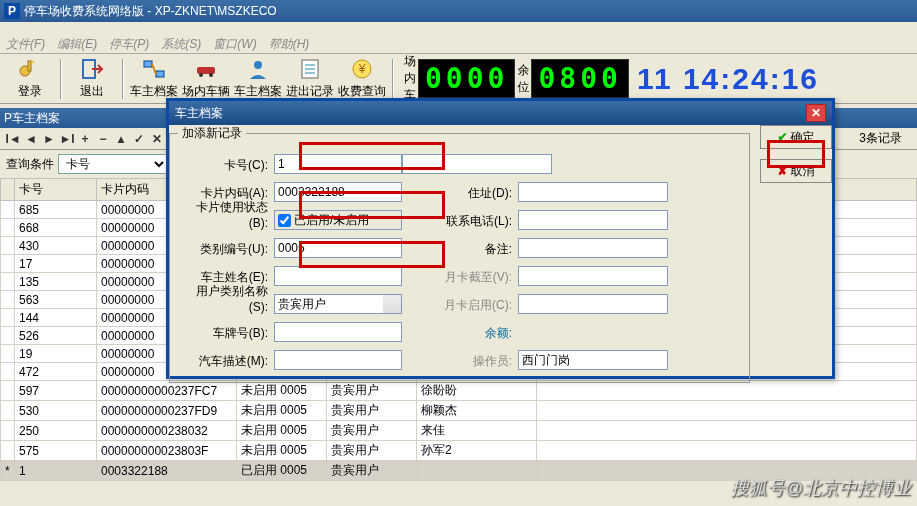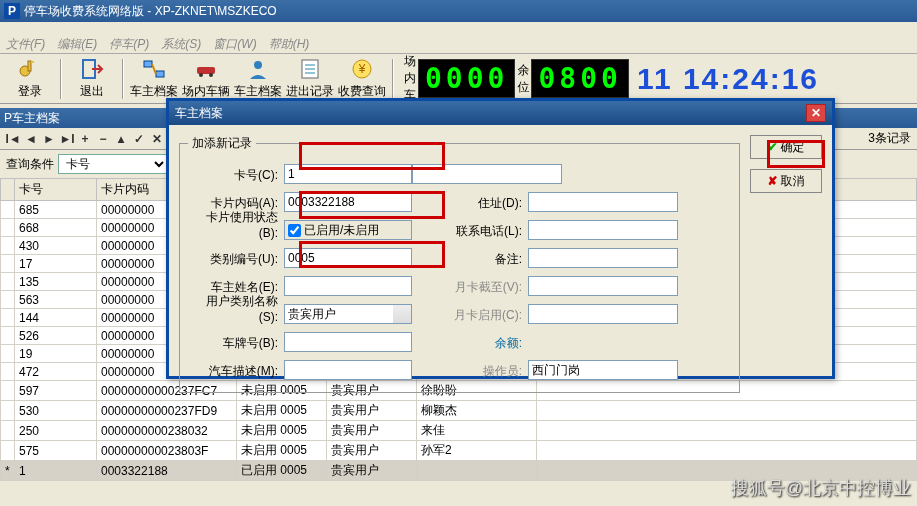--- a/index.html
+++ b/index.html
@@ -18,57 +18,57 @@
 
 .led-group { display: flex; align-items: center; margin-left: 4px; }
 .led-label { display: flex; flex-direction: column; font-size: 11px; margin: 0 2px; }
 .led { background: #000; color: #0f0; font-family: monospace; font-size: 28px; font-weight: bold; letter-spacing: 4px; padding: 2px 6px; border: 1px solid #333; }
 .bigtime { margin-left: 8px; font-size: 30px; color: #1d4ed8; font-weight: bold; letter-spacing: 2px; }
 
 .subwin-bar { height: 20px; background: linear-gradient(#3a6ea5,#2a5a95); color: #fff; display: flex; align-items: center; padding: 0 4px; margin-top: 4px; }
 
 .navbar { height: 22px; background: #ece9d8; display: flex; align-items: center; padding: 2px 4px; border-bottom: 1px solid #999; }
 .navbtn { width: 18px; text-align: center; cursor: pointer; font-weight: bold; color: #333; }
-.records-label { margin-left: auto; margin-right: 2px; }
+.records-label { margin-left: auto; margin-right: 11px; }
 
 .search-row { height: 28px; display: flex; align-items: center; padding: 2px 6px; gap: 4px; }
 .search-row select, .search-row input { height: 20px; border: 1px solid #7a9; font-size: 12px; }
 
 .grid { position: relative; }
 table { border-collapse: collapse; width: 100%; background: #fff; }
 th { background: #ece9d8; border: 1px solid #c0c0c0; padding: 2px 4px; text-align: left; font-weight: normal; }
 td { border: 1px solid #d4d0c8; padding: 1px 4px; height: 18px; white-space: nowrap; }
 tr.sel td { background: #d6d2c7; }
 
 
 .dialog { position: absolute; left: 166px; top: 98px; width: 669px; height: 281px; border: 3px solid #0a4aa5; background: #ece9d8; box-shadow: 2px 2px 6px rgba(0,0,0,.3); }
 .dlg-title { height: 24px; background: linear-gradient(#3a6ea5,#1a4a85); color: #fff; display: flex; align-items: center; padding: 0 6px; }
 .dlg-close { margin-left: auto; width: 20px; height: 18px; background: #d44; color: #fff; display: flex; align-items: center; justify-content: center; border: 1px solid #a22; cursor: pointer; font-weight: bold; }
-.dlg-body { padding: 10px; display: flex; }
+.dlg-body { display: flex; }
 fieldset { border: 1px solid #999; padding: 10px 8px 6px; flex: 1; position: relative; }
 legend { padding: 0 4px; font-size: 12px; }
 .form-row { display: flex; align-items: flex-end; margin-bottom: 6px; height: 22px; }
 .flabel { width: 96px; text-align: right; padding-right: 6px; }
 .finput, .fselect { width: 128px; height: 20px; border: 1px solid #7f9db9; padding: 0 3px; background: #fff; }
 .freadonly { background: #ece9d8; border: 1px solid #999; }
 .col2label { width: 100px; text-align: right; padding-right: 6px; margin-left: 16px; }
 .col2input { width: 150px; height: 20px; border: 1px solid #7f9db9; padding: 0 3px; background: #fff; }
 
 .redbox { border: 3px solid #c00 !important; position: absolute; pointer-events: none; }
 .rb1 { left: 299px; top: 142px; width: 146px; height: 28px; }
 .rb2 { left: 299px; top: 191px; width: 146px; height: 28px; }
 .rb3 { left: 299px; top: 241px; width: 146px; height: 27px; }
 .rb-ok { left: 767px; top: 140px; width: 58px; height: 28px; }
 
 .dlg-btns { width: 72px; display: flex; flex-direction: column; gap: 10px; margin-left: 10px; }
 .dlg-btn { height: 24px; border: 1px solid #888; background: #ece9d8; display: flex; align-items: center; justify-content: center; gap: 3px; cursor: pointer; }
 .green-check { color: #0a0; font-weight: bold; }
 .red-x { color: #c00; font-weight: bold; }
 
-.watermark { position: absolute; right: 6px; bottom: 6px; color: #ddd; font-size: 18px; text-shadow: 1px 1px 2px #000; }
+.watermark { position: absolute; right: 6px; bottom: 6px; color: #ddd; font-size: 18px; font-style: italic; text-shadow: 1px 1px 2px #000; }
 
 
 .fselect.dd { appearance: none; background: #fff linear-gradient(#eee,#ddd) no-repeat right/18px 100%; }
 </style>
 </head>
 <body>
 
 <div class="titlebar">
   <span class="p-icon">P</span>
   <span>停车场收费系统网络版 - XP-ZKNET\MSZKECO</span>

